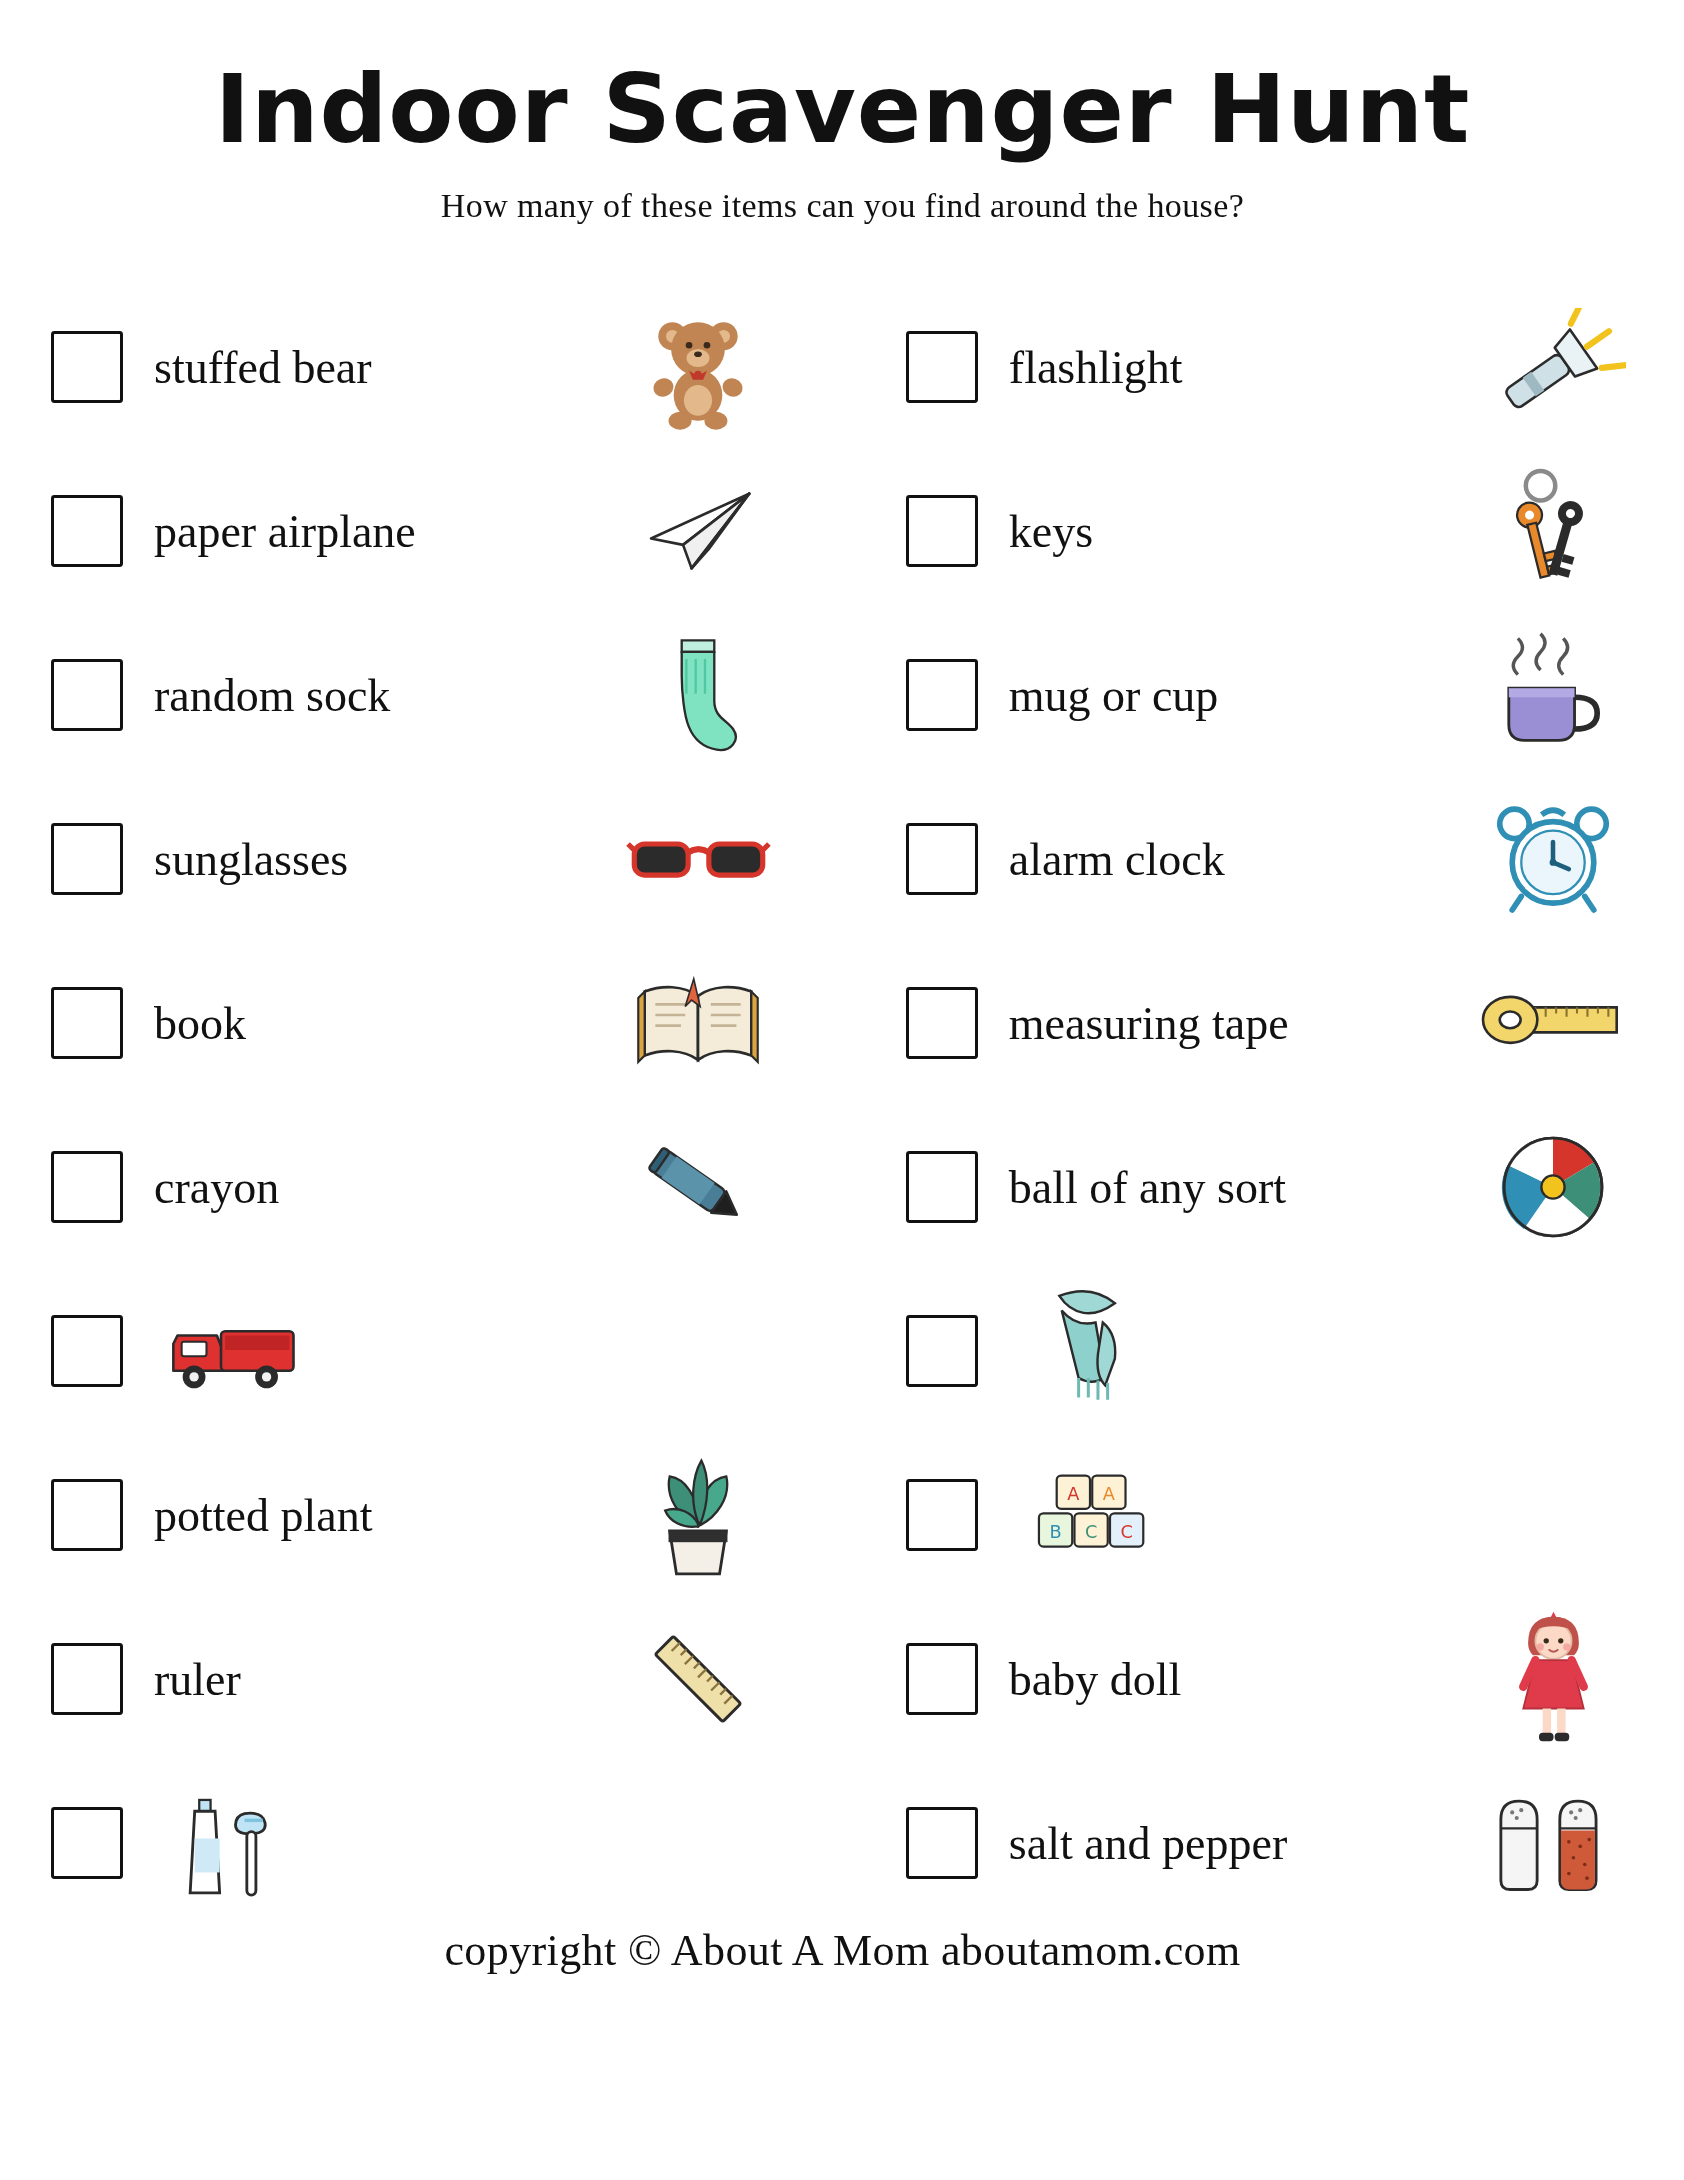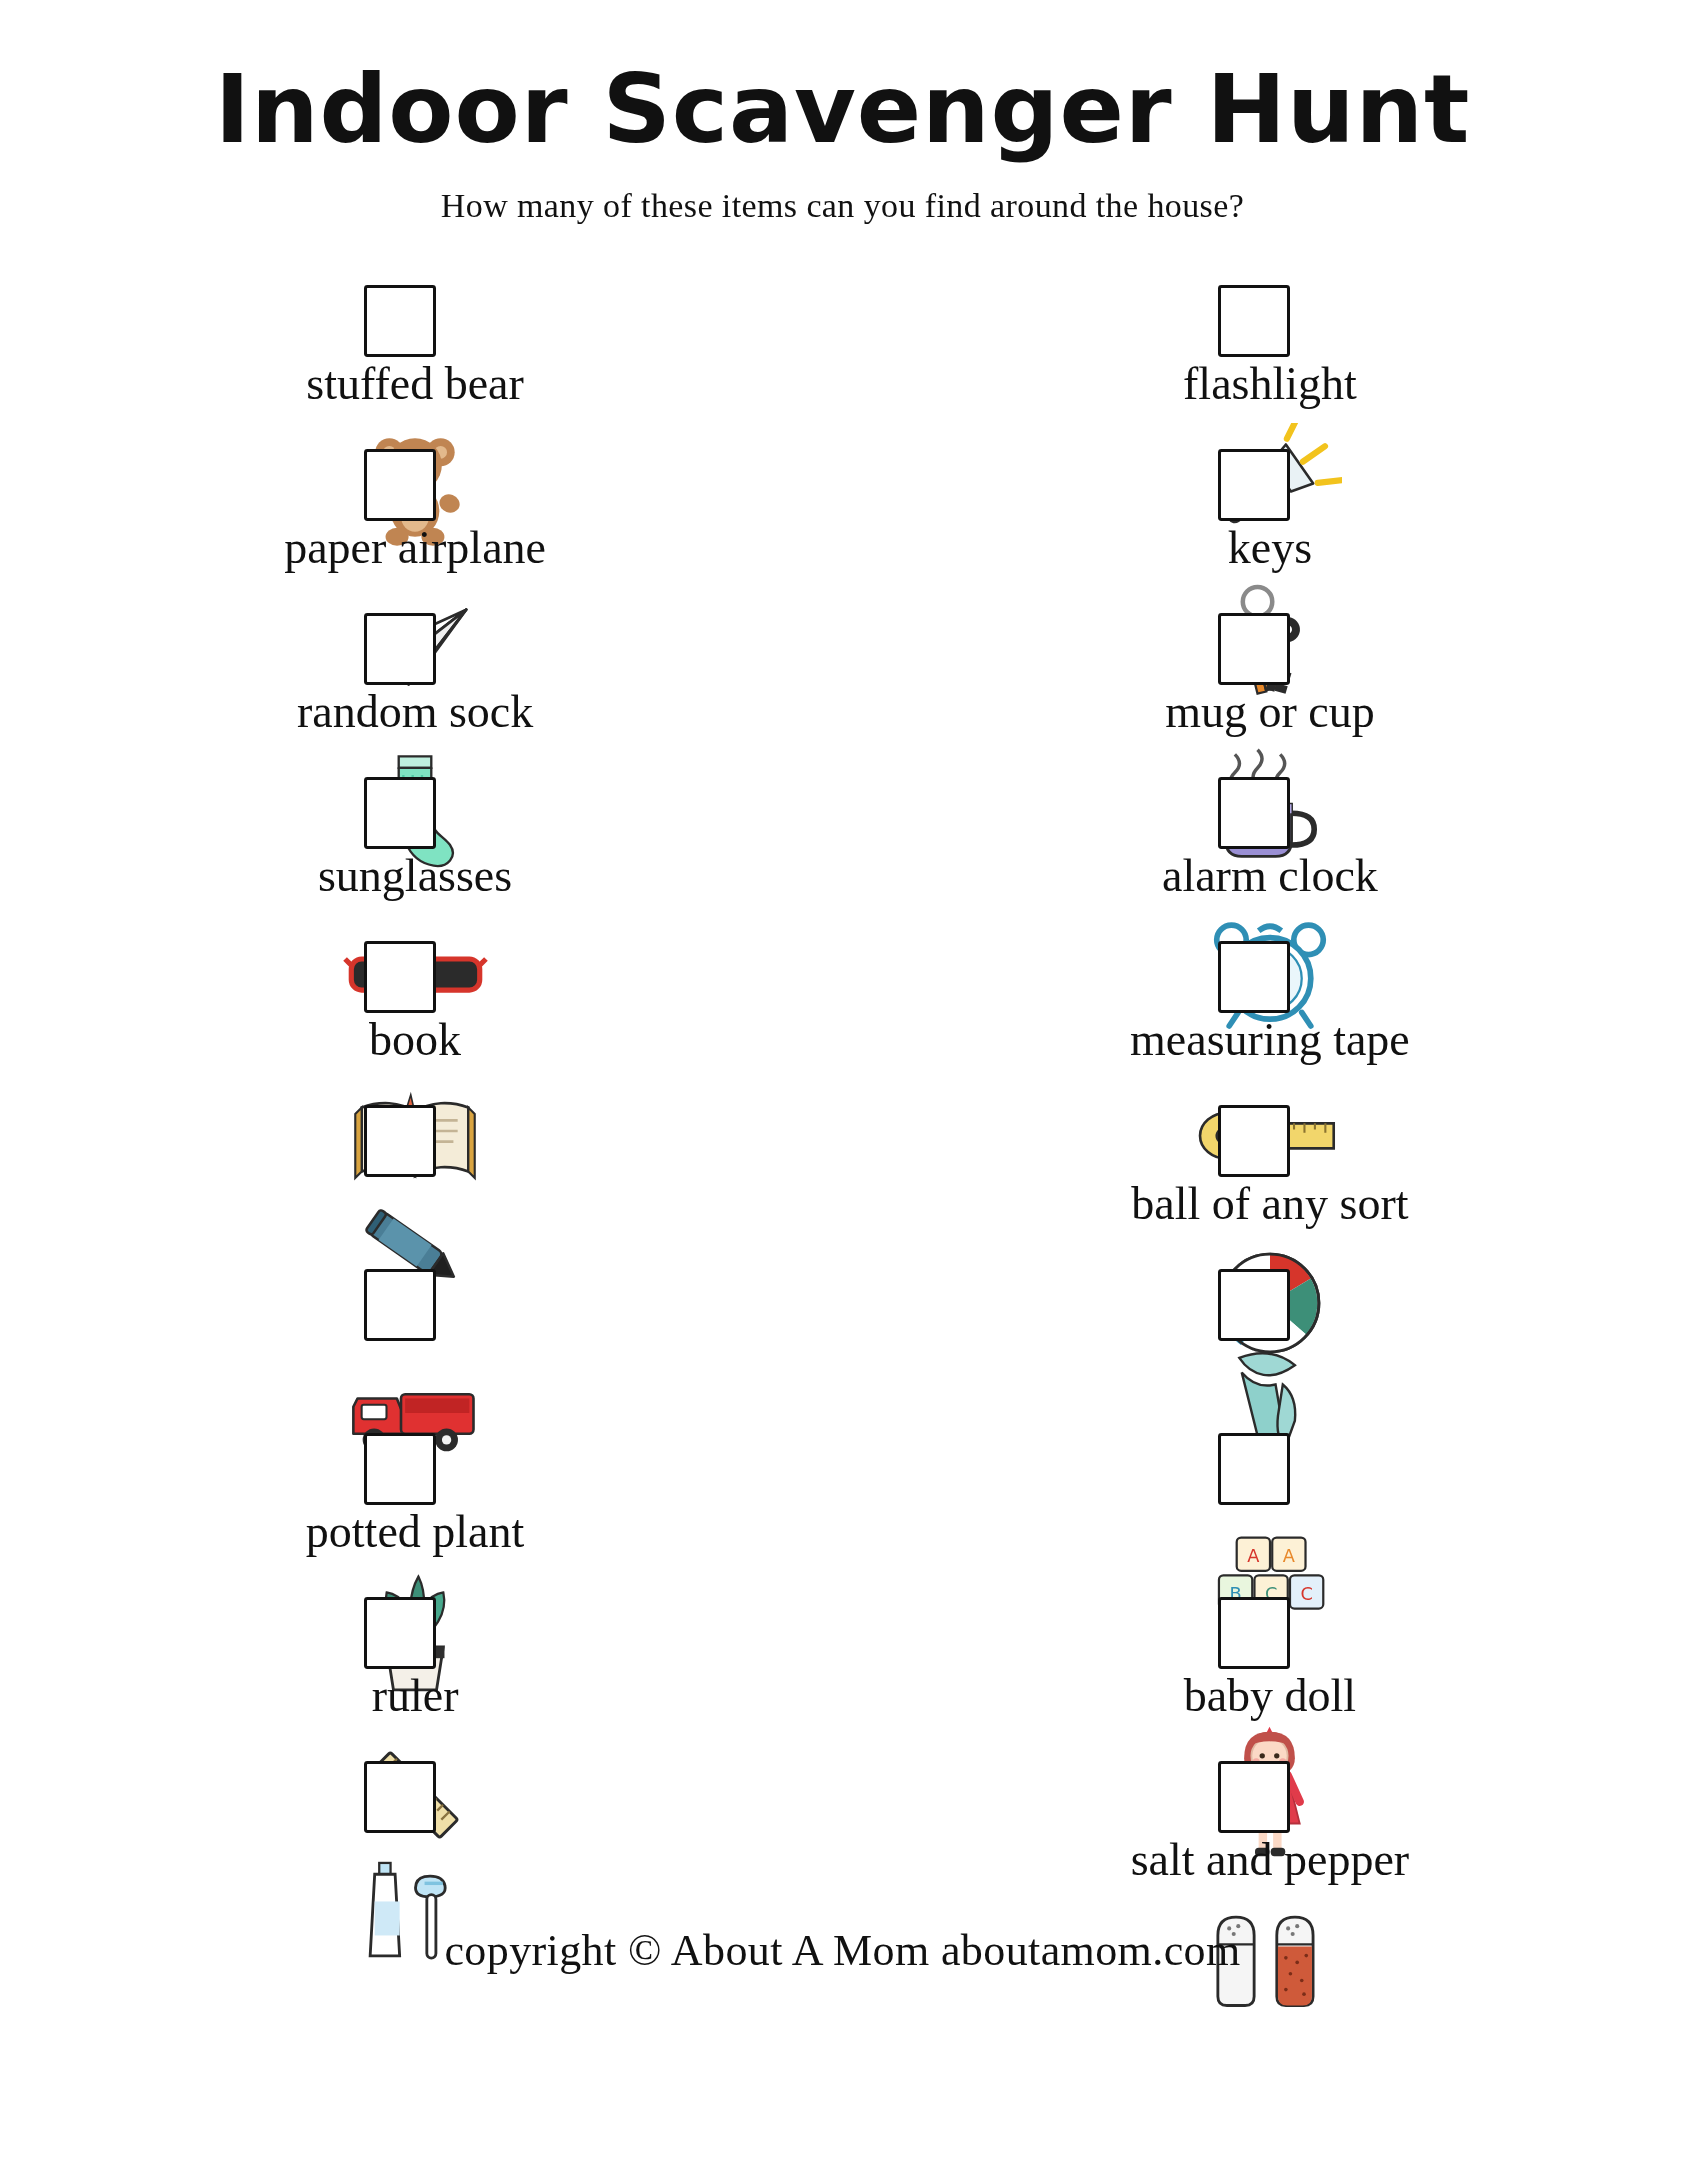--- a/index.html
+++ b/index.html
@@ -48,21 +48,21 @@
   }
   .column {
     width: 46%;
     display: flex;
     flex-direction: column;
     justify-content: flex-start;
   }
   .row {
     height: 164px;
     display: flex;
-    flex-direction: column;
+    flex-direction: row;
     align-items: center;
   }
   .checkbox {
     width: 66px;
     height: 66px;
     border: 3.4px solid #111111;
     border-radius: 3.4px;
     background: #ffffff;
     flex: 0 0 auto;
     margin-right: 31px;
@@ -178,20 +178,21 @@
             <path d="M110 18 L110 78 L116 84 L116 24 Z" fill="#d9a441" stroke="#2b2b2b" stroke-width="2"></path>
             <path d="M20 30 h28 M20 40 h28 M20 50 h24" stroke="#c4b495" stroke-width="2.5"></path>
             <path d="M72 30 h28 M72 40 h28 M72 50 h24" stroke="#c4b495" stroke-width="2.5"></path>
             <path d="M56 6 l6 26 l-8 -6 l-6 6 z" fill="#e2633f" stroke="#2b2b2b" stroke-width="1.5"></path>
           </svg>
         </div>
       </div>
 
       <div class="row">
         <div class="checkbox"></div>
+        <div class="label">crayon</div>
         <div class="icon">
           <svg width="136" height="111" viewBox="0 0 130 110">
             <g transform="rotate(35 65 55)">
               <rect x="18" y="42" width="72" height="26" rx="5" fill="#4a7e96" stroke="#2b2b2b" stroke-width="2.5"></rect>
               <rect x="30" y="42" width="46" height="26" fill="#5b93ab"></rect>
               <path d="M90 42 L112 55 L90 68 Z" fill="#1f1f1f" stroke="#2b2b2b" stroke-width="2.5" stroke-linejoin="round"></path>
               <rect x="14" y="42" width="8" height="26" rx="3" fill="#2f5f75" stroke="#2b2b2b" stroke-width="2.5"></rect>
             </g>
           </svg>
         </div>

